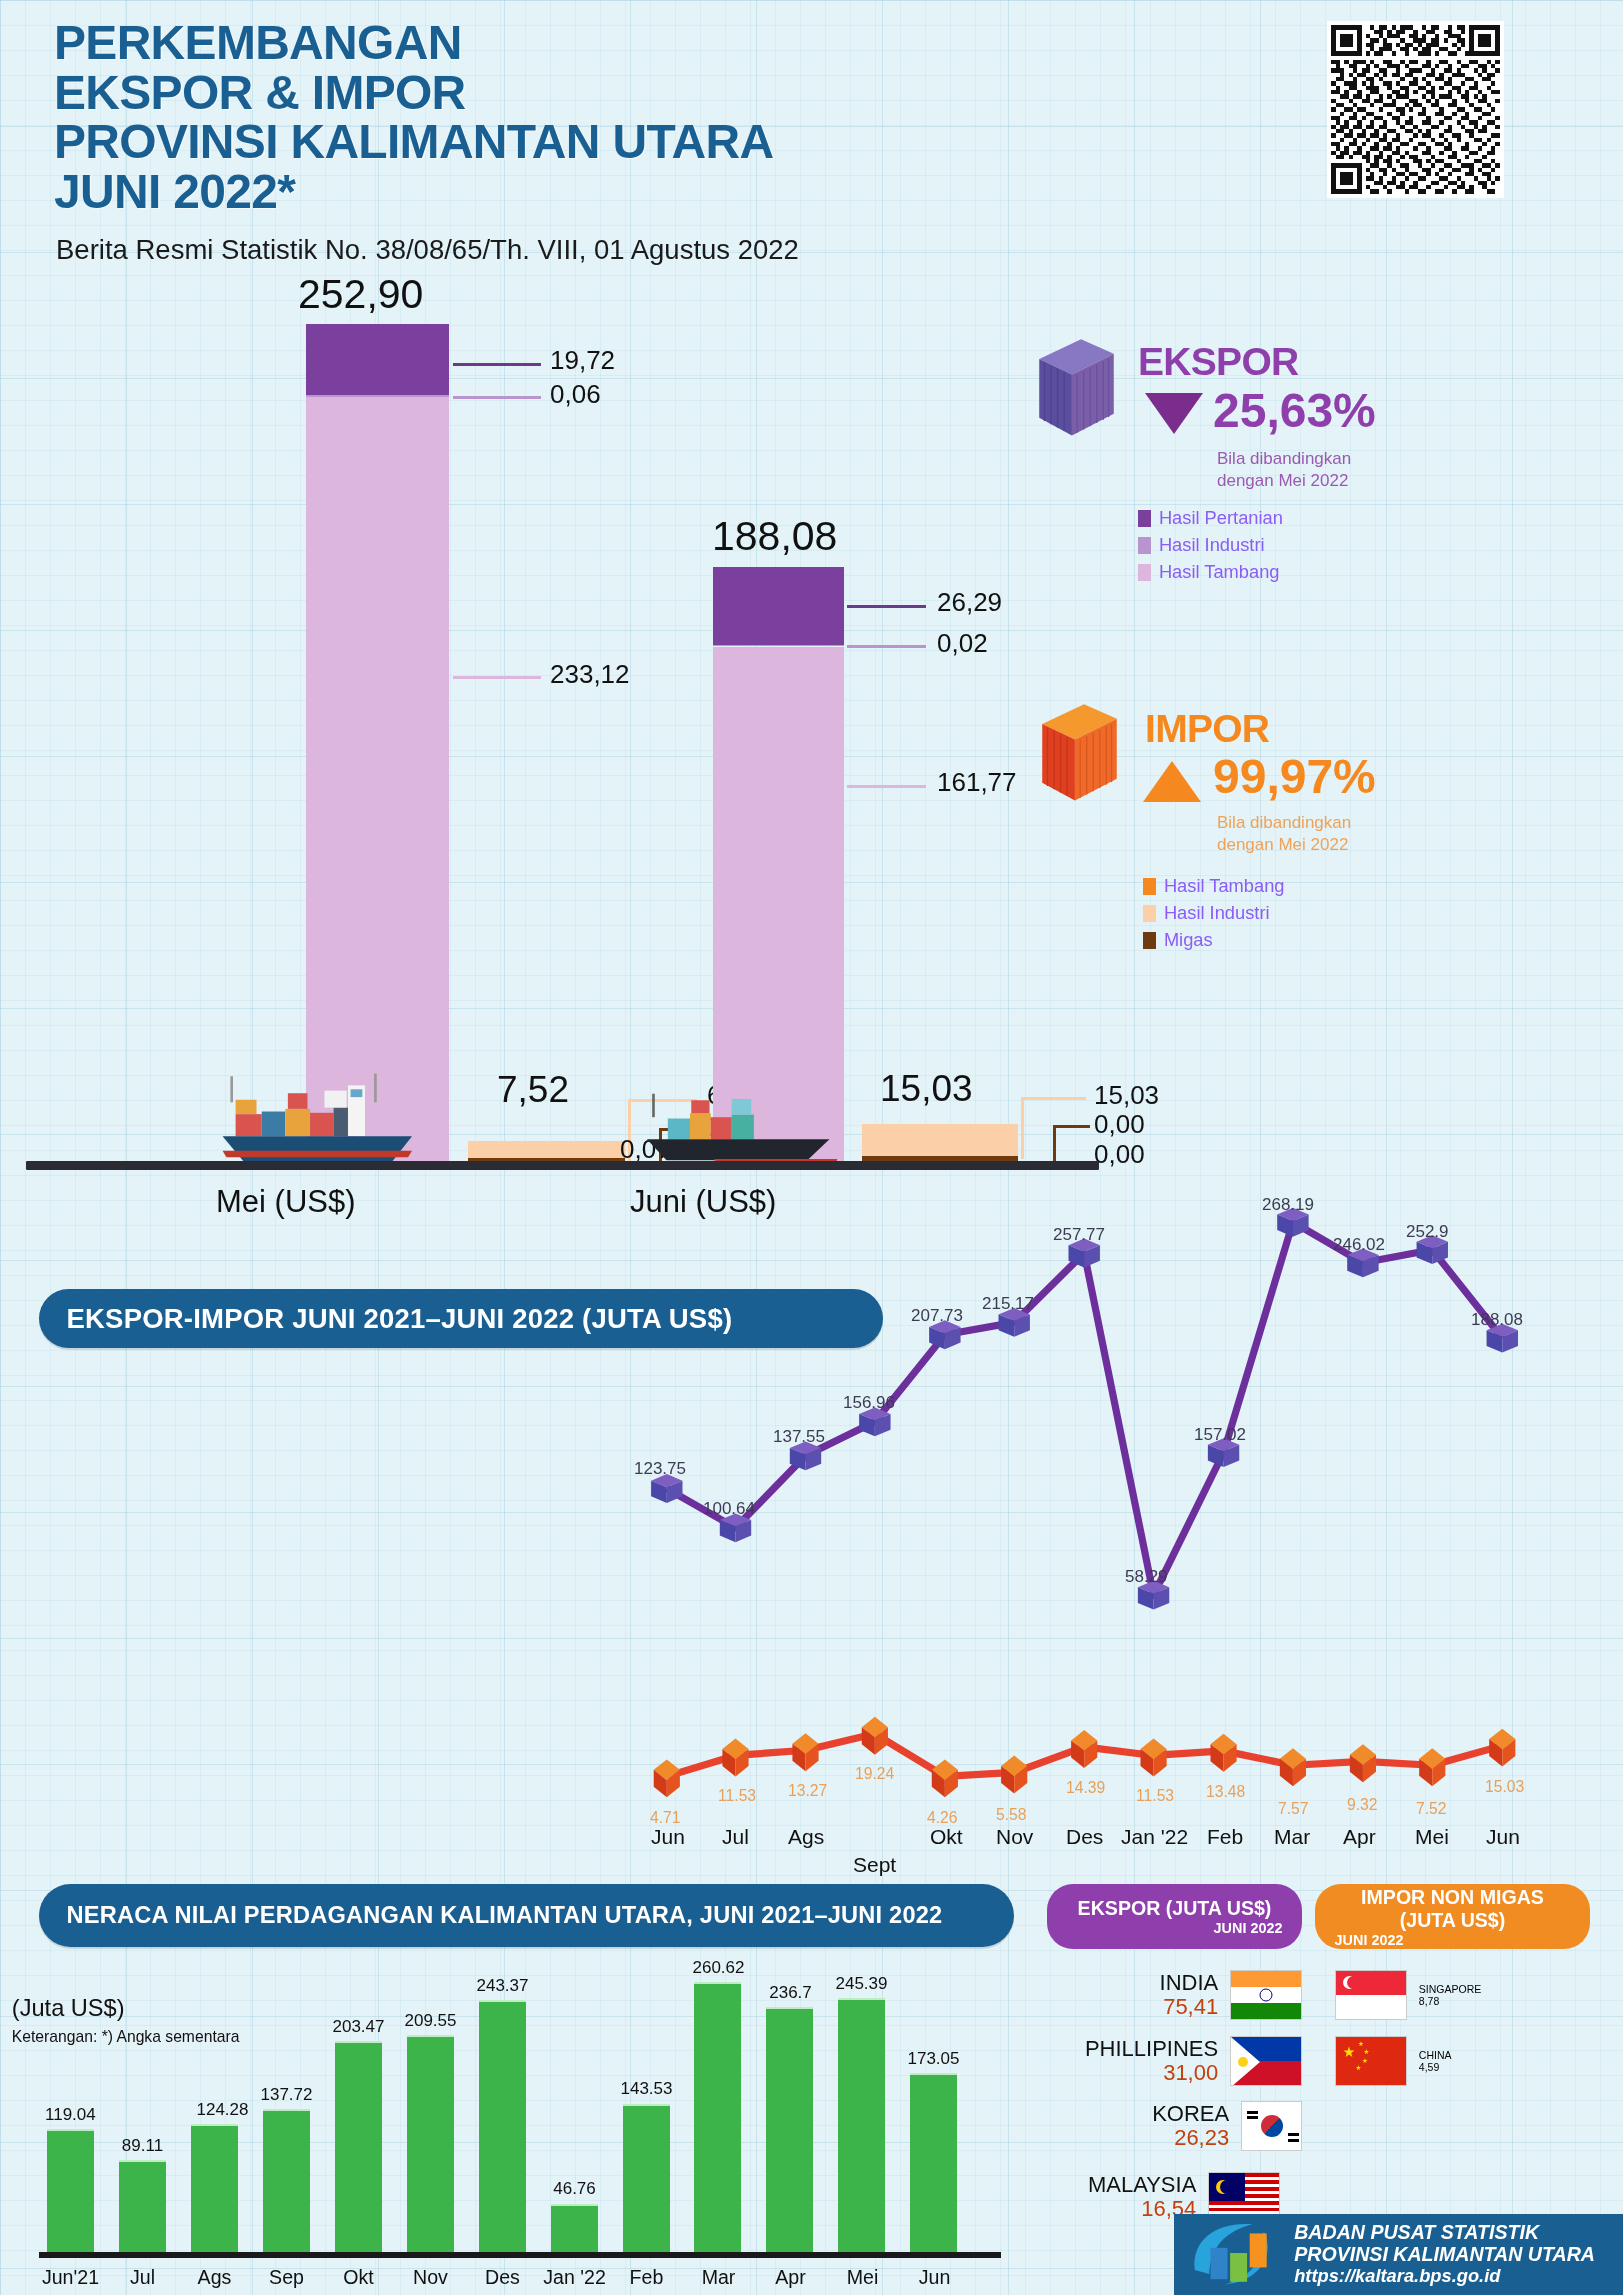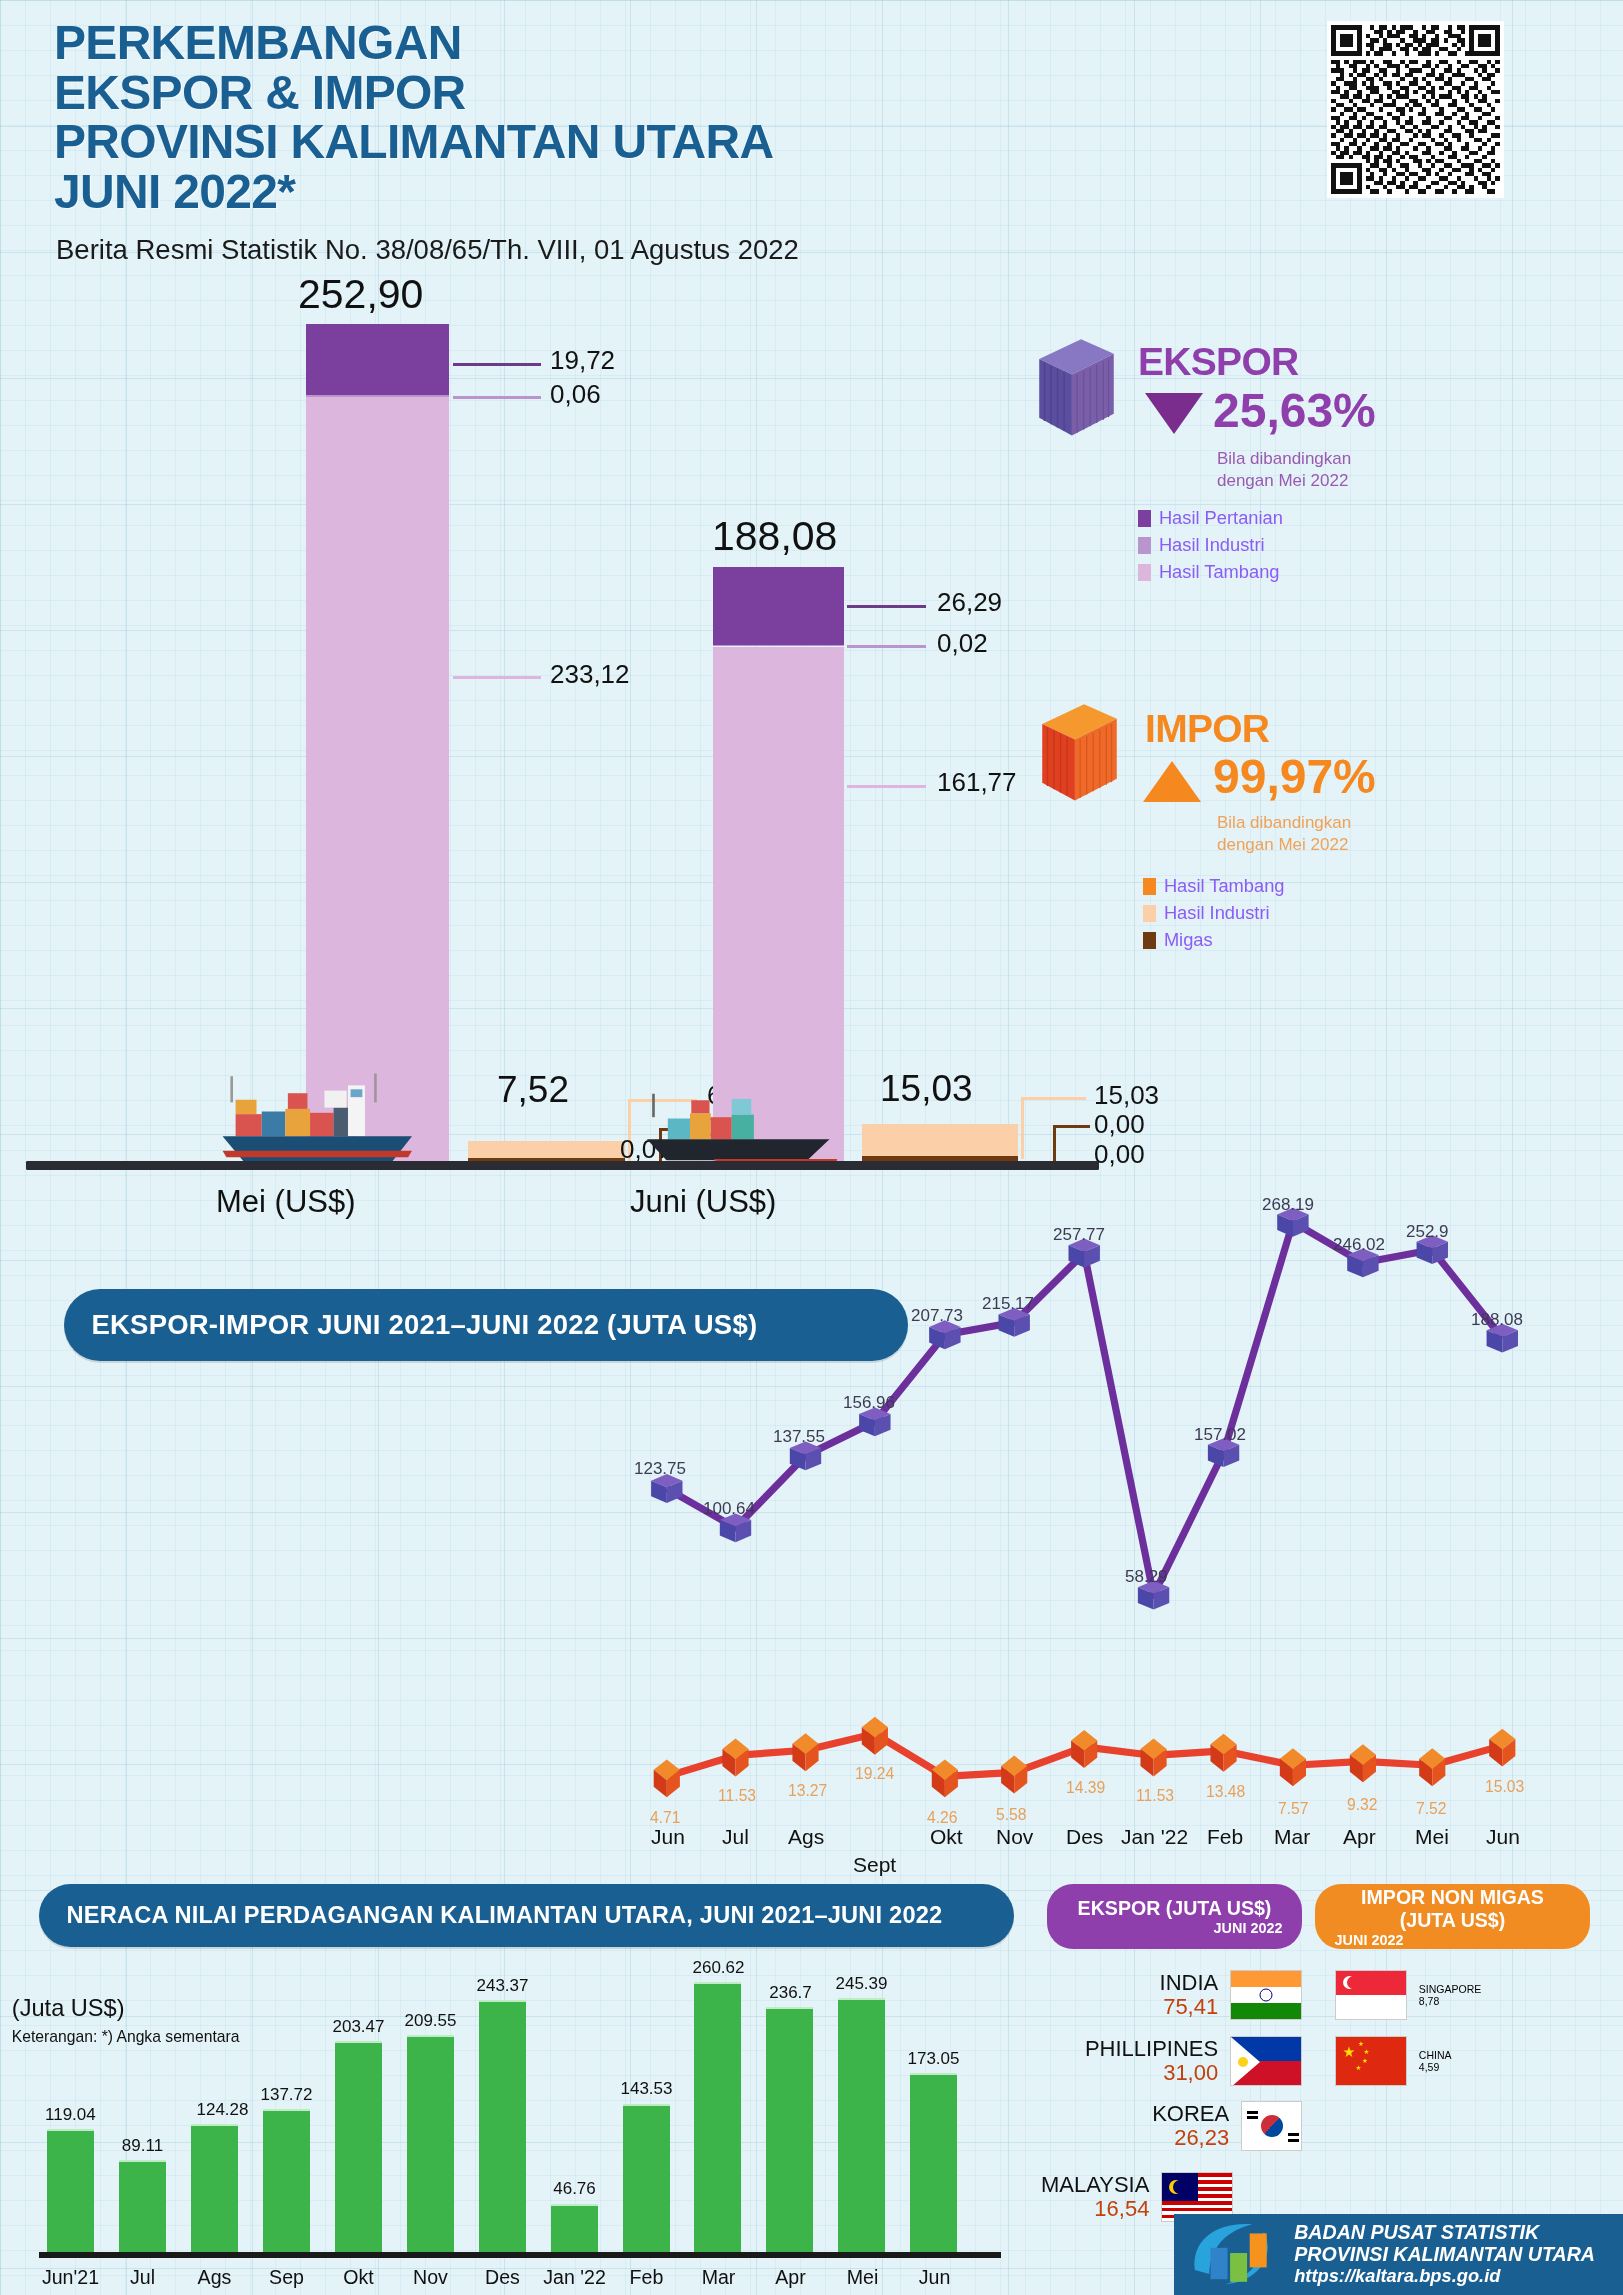--- a/index.html
+++ b/index.html
@@ -78,21 +78,21 @@
   
   .container-ico { position:absolute; }
 
   
   .banner {
     position:absolute; display:flex; align-items:center;
     border-radius:39px; color:#fff; font-weight:bold;
     padding-left:27.5px; letter-spacing:0.2px;
     box-shadow:0 2px 0 rgba(0,0,0,.12);
   }
-  #banner1 { left:64px; top:1289px; width:844px; height:72px; background:#1a5f91; font-size:27.5px; }
+  #banner1 { left:39px; top:1289px; width:844px; height:59px; background:#1a5f91; font-size:27.5px; }
   #banner2 { left:39px; top:1884px; width:975px; height:63px; background:#1a5f91; font-size:23.6px; }
   .pill {
     position:absolute; border-radius:26px; color:#fff;
     display:flex; flex-direction:column; justify-content:center;
     padding:5.2px 19.6px;
   }
   #pill-ekspor { left:1047px; top:1884px; width:255px; height:65px; background:#8e3fab; }
   #pill-impor  { left:1315px; top:1884px; width:275px; height:65px; background:#f08c21; }
   .pill .big { font-size:19.6px; font-weight:bold; text-align:center; }
   .pill .small { font-size:14.4px; font-weight:bold; text-align:left; }
@@ -1012,21 +1012,21 @@
   </div>
   <div class="flag" style="width:61px;">
     <div style="position:absolute;inset:0;background:#fff"></div>
     <div style="position:absolute;left:50%;top:50%;transform:translate(-50%,-50%);width:22px;height:22px;border-radius:50%;background:linear-gradient(135deg,#cd2e3a 50%,#0047a0 50%)"></div>
     <div style="position:absolute;left:5.2px;top:9.2px;width:10.5px;height:2.6px;background:#000"></div>
     <div style="position:absolute;left:5.2px;top:14.4px;width:10.5px;height:2.6px;background:#000"></div>
     <div style="position:absolute;left:46px;top:31px;width:10.5px;height:2.6px;background:#000"></div>
     <div style="position:absolute;left:46px;top:37px;width:10.5px;height:2.6px;background:#000"></div>
   </div>
 </div>
-<div class="crow" style="left:1041px; top:2172px; width:236px; justify-content:flex-start;">
+<div class="crow" style="left:1066px; top:2172px; width:236px; justify-content:center;">
   <div class="ctext">
     <div class="n">MALAYSIA</div>
     <div class="v">16,54</div>
   </div>
   <div class="flag">
     <div style="position:absolute;inset:0;background:repeating-linear-gradient(#cc0001 0 3.5px,#fff 3.5px 7px)"></div>
     <div style="position:absolute;left:0;top:0;width:36px;height:27.5px;background:#010066"></div>
     <div style="position:absolute;left:6.5px;top:6.5px;width:14.4px;height:14.4px;border-radius:50%;background:#ffcc00"></div>
     <div style="position:absolute;left:11px;top:6.5px;width:14.4px;height:14.4px;border-radius:50%;background:#010066"></div>
   </div>

